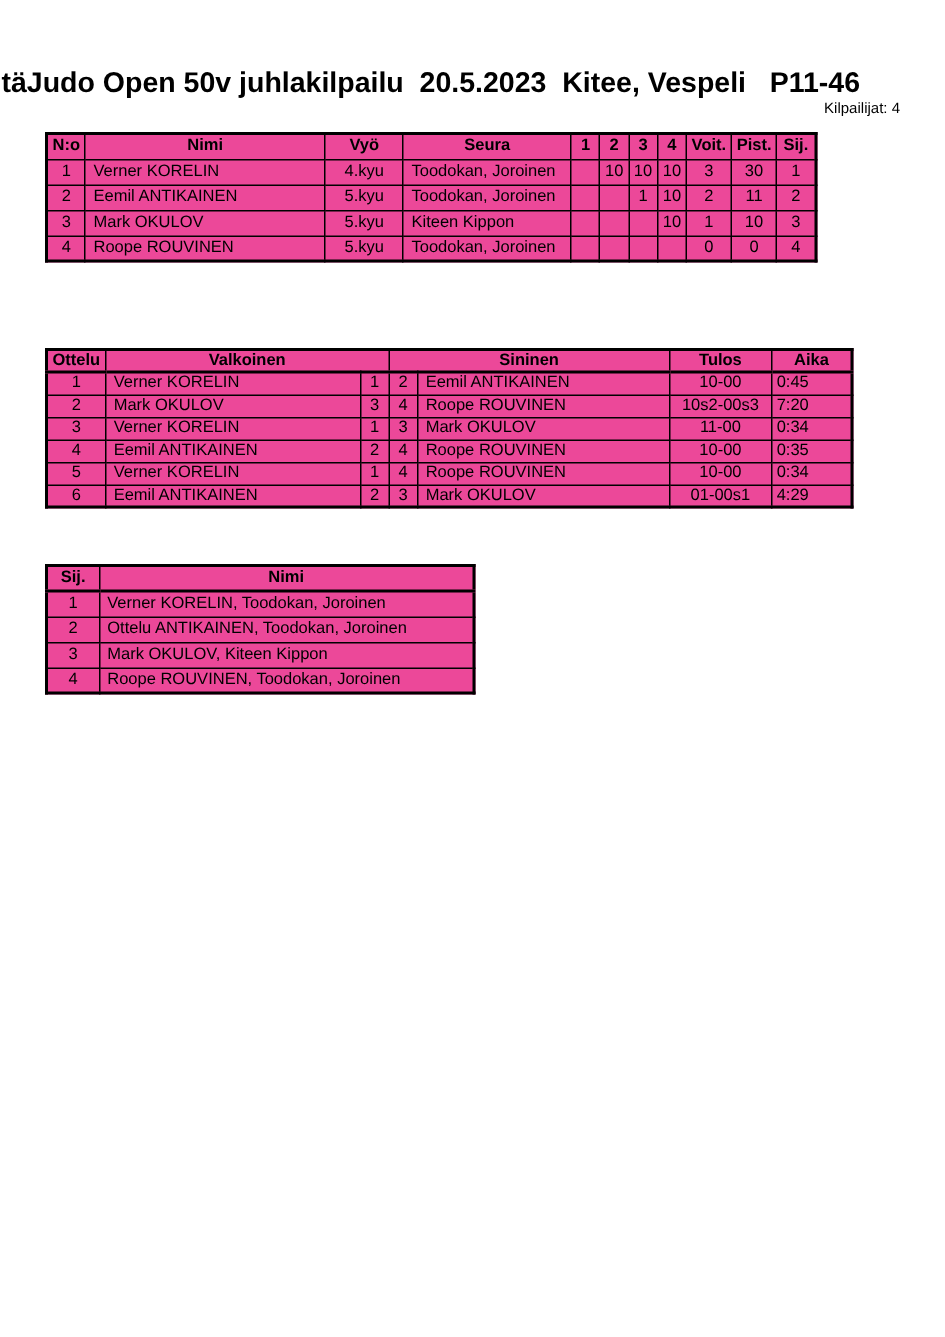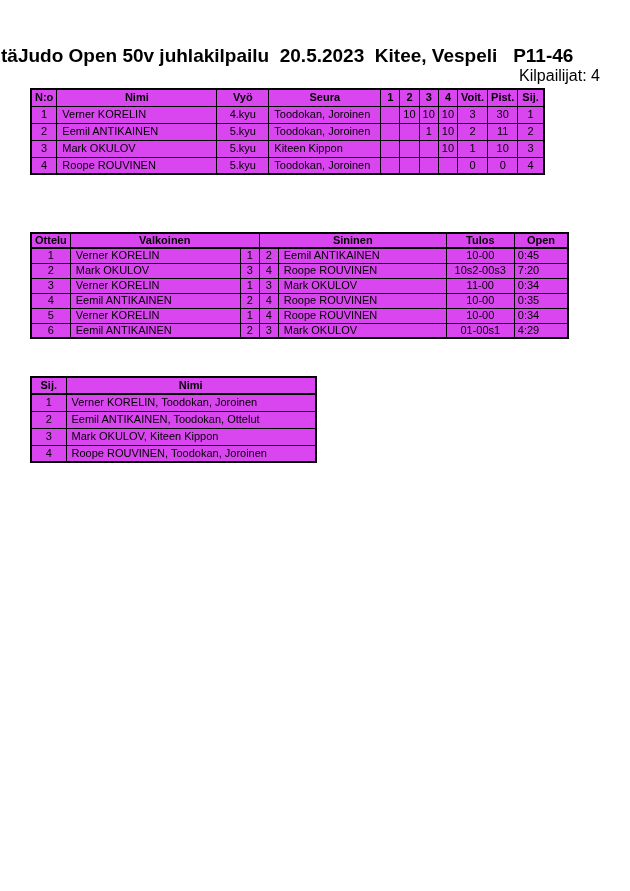--- a/index.html
+++ b/index.html
@@ -27,28 +27,28 @@
     text-align: center;
   }
   .heading-kilpailijat { top: 64px; left: 30px; width: 445px; }
   .heading-ottelut    { top: 232px; left: 30px; width: 530px; }
   .heading-tulokset   { top: 354px; left: 30px; width: 285px; }
   .count-label {
     position: absolute;
     top: 67px;
     left: 480px;
     width: 120px;
-    font-size: 16px;
+    font-size: 10px;
     text-align: right;
   }
   table {
     position: absolute;
     border-collapse: collapse;
     table-layout: fixed;
-    background: #d946ef;
+    background: #ec4899;
     border: 2px solid #000;
   }
   th, td {
     border: 1px solid #000;
     font-size: 11px;
     line-height: 1.2;
     padding: 0 3px;
     overflow: hidden;
     white-space: nowrap;
     vertical-align: middle;
@@ -170,21 +170,21 @@
       <col style="width:168px">
         <col style="width:68px">
         <col style="width:54px">
     </colgroup>
     <thead>
       <tr>
         <th>Ottelu</th>
         <th colspan="2">Valkoinen</th>
         <th colspan="2">Sininen</th>
         <th>Tulos</th>
-        <th>Open</th>
+        <th>Aika</th>
       </tr>
     </thead>
     <tbody>
       <tr>
         <td>1</td>
         <td class="left">Verner KORELIN</td>
         <td>1</td>
         <td>2</td>
         <td class="left">Eemil ANTIKAINEN</td>
         <td>10-00</td>
@@ -250,21 +250,21 @@
         <th>Nimi</th>
       </tr>
     </thead>
     <tbody>
       <tr>
         <td>1</td>
         <td class="left">Verner KORELIN, Toodokan, Joroinen</td>
       </tr>
       <tr>
         <td>2</td>
-        <td class="left">Eemil ANTIKAINEN, Toodokan, Ottelut</td>
+        <td class="left">Ottelu ANTIKAINEN, Toodokan, Joroinen</td>
       </tr>
       <tr>
         <td>3</td>
         <td class="left">Mark OKULOV, Kiteen Kippon</td>
       </tr>
       <tr>
         <td>4</td>
         <td class="left">Roope ROUVINEN, Toodokan, Joroinen</td>
       </tr>
     </tbody>

